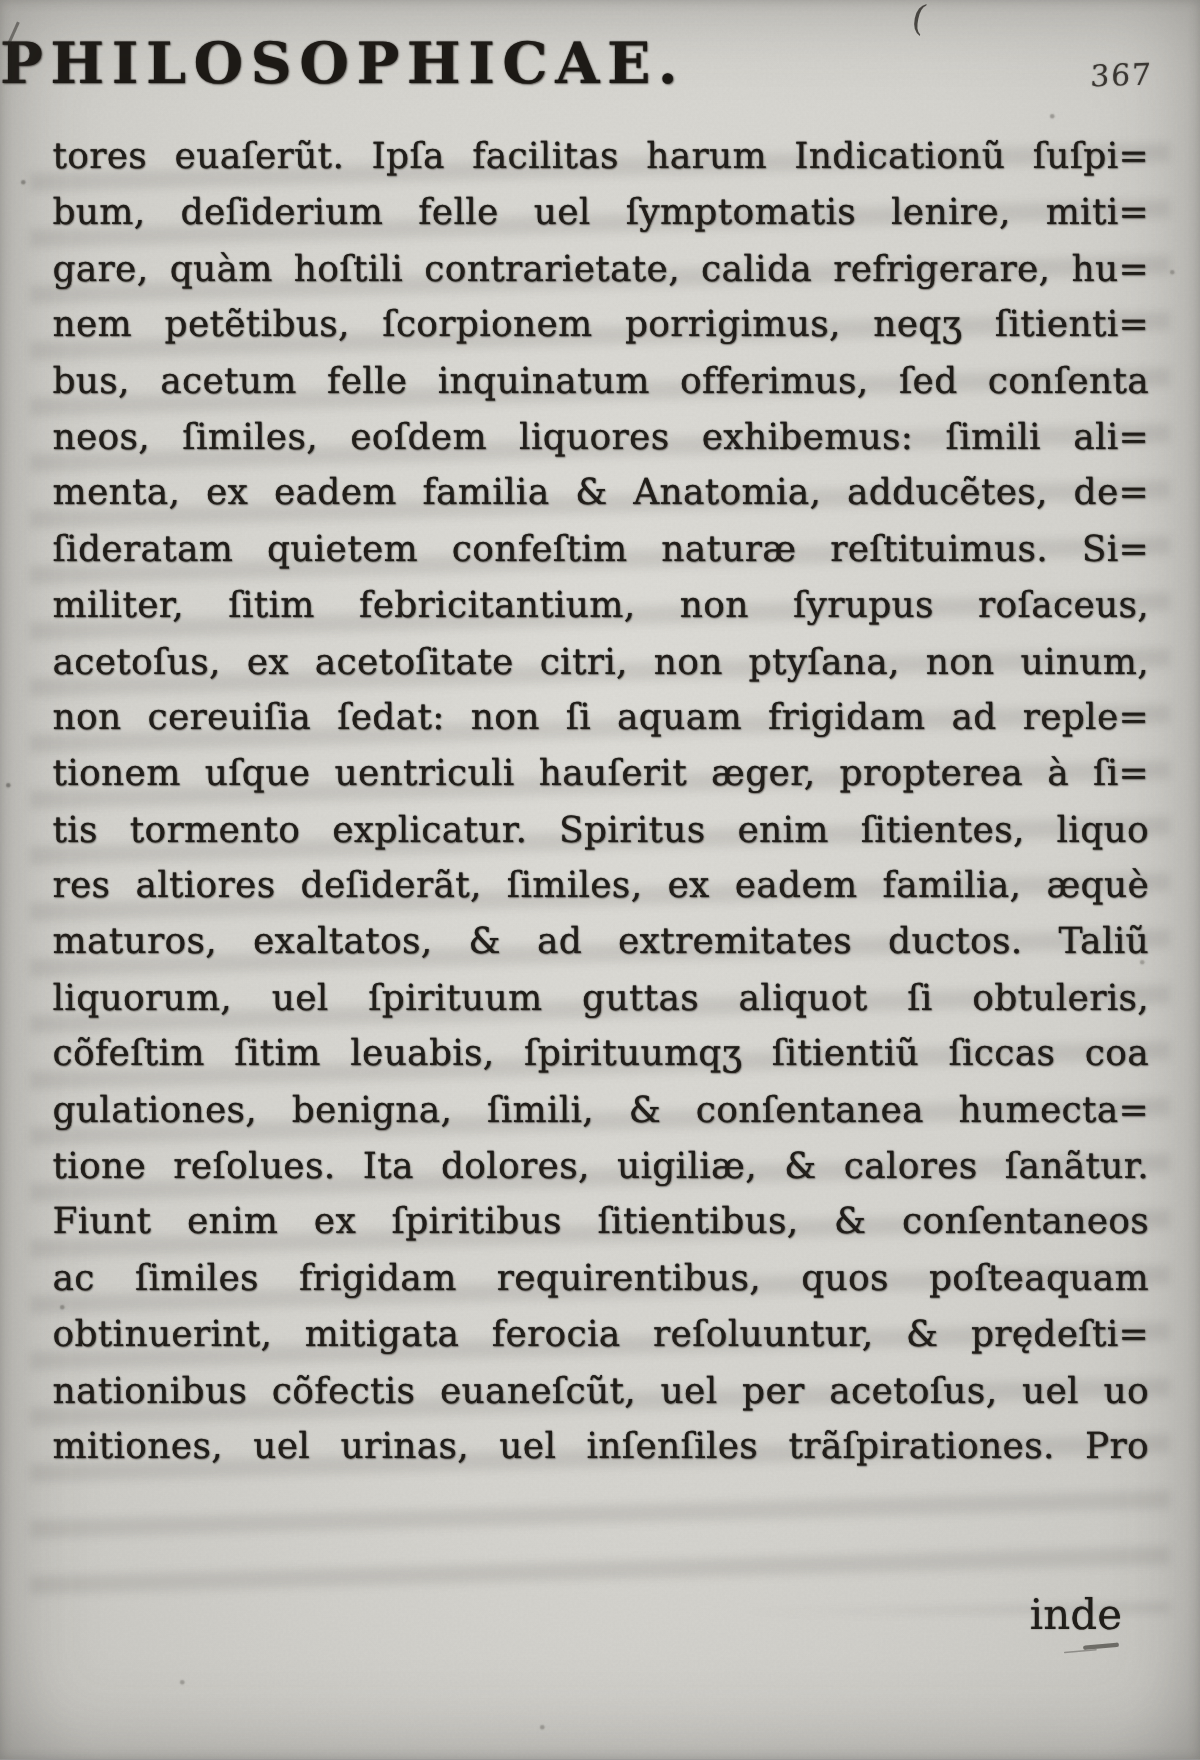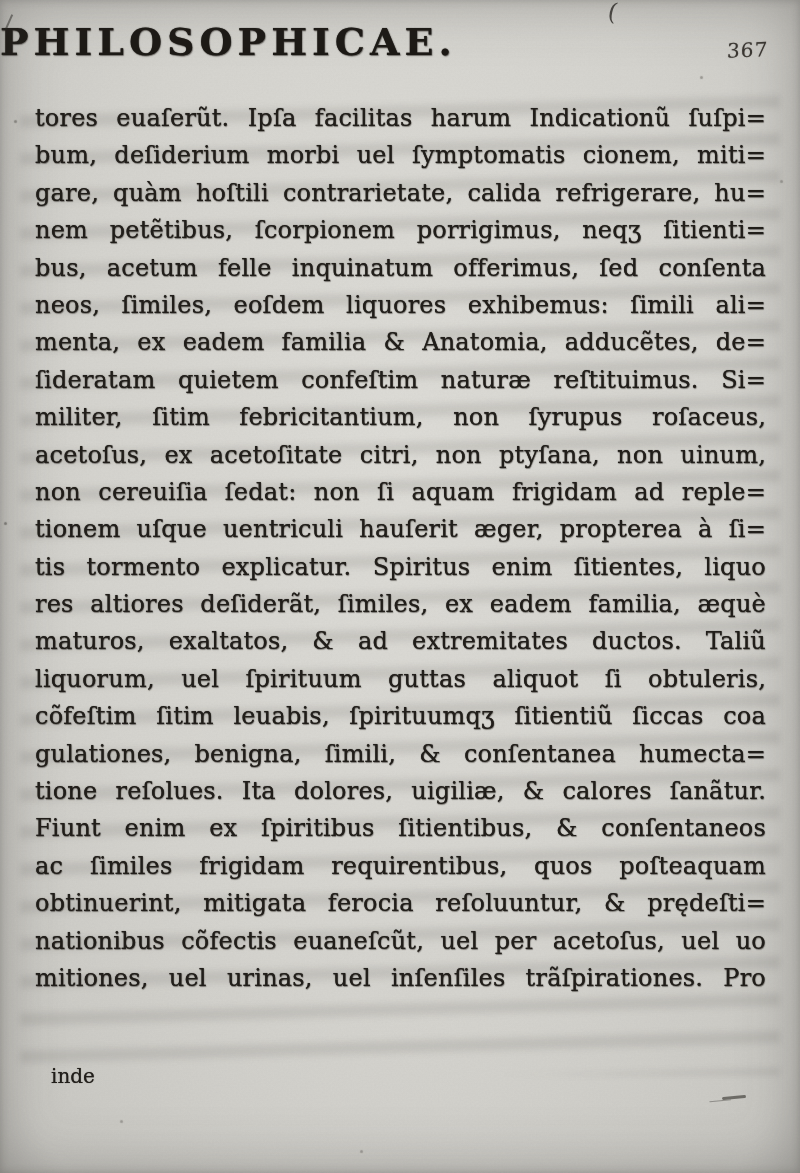--- a/index.html
+++ b/index.html
@@ -55,36 +55,36 @@
     font-size: 20px;
     letter-spacing: 1px;
     color: rgba(40,36,31,0.8);
     transform: skewX(-4deg) rotate(-2deg);
     text-shadow: 0 0 1px rgba(40,36,31,0.5);
   }
   .textblock {
     position: absolute;
     left: 35px; right: 34px; top: 86px;
     text-shadow: 0 0 0.8px rgba(28,25,20,0.85), 0.5px 0.7px 1px rgba(28,25,20,0.45);
-    margin-top: 14px;
   }
   .line {
     font-size: 24px;
     line-height: 37.4px;
     height: 37.4px;
     letter-spacing: 0.2px;
     text-align: justify;
     text-align-last: justify;
     white-space: normal;
     overflow: visible;
   }
   .catchword-row {
     position: absolute;
-    left: 51px; right: 52px; top: 1058px;
-    font-size: 20px;
+    left: 26px; right: 52px; top: 1058px;
+    text-align: right;
+    font-size: 28px;
     line-height: 37.4px;
     text-shadow: 0 0 0.8px rgba(28,25,20,0.85);
   }
   
   .mark-paren {
     position: absolute; top: -2px; left: 608px;
     font-size: 24px; color: rgba(30,27,23,0.75);
     transform: rotate(12deg);
   }
   .mark-topleft {
@@ -131,21 +131,21 @@
     <rect x="0" y="0" width="800" height="1173" filter="url(#paperNoise)"></rect>
   </svg>
 
   <div class="header">
     <div class="running-title">PHILOSOPHICAE.</div>
     <div class="page-number">367</div>
   </div>
 
   <main class="textblock">
     <div class="line">tores euaſerũt. Ipſa facilitas harum Indicationũ ſuſpi=</div>
-    <div class="line">bum, deſiderium morbi uel ſymptomatis cionem, miti=</div>
+    <div class="line">bum, deſiderium felle uel ſymptomatis lenire, miti=</div>
     <div class="line">gare, quàm hoſtili contrarietate, calida refrigerare, hu=</div>
     <div class="line">nem petẽtibus, ſcorpionem porrigimus, neqʒ ſitienti=</div>
     <div class="line">bus, acetum felle inquinatum offerimus, ſed conſenta</div>
     <div class="line">neos, ſimiles, eoſdem liquores exhibemus: ſimili ali=</div>
     <div class="line">menta, ex eadem familia &amp; Anatomia, adducẽtes, de=</div>
     <div class="line">ſideratam quietem confeſtim naturæ reſtituimus. Si=</div>
     <div class="line">militer, ſitim febricitantium, non ſyrupus roſaceus,</div>
     <div class="line">acetoſus, ex acetoſitate citri, non ptyſana, non uinum,</div>
     <div class="line">non cereuiſia ſedat: non ſi aquam frigidam ad reple=</div>
     <div class="line">tionem uſque uentriculi hauſerit æger, propterea à ſi=</div>

